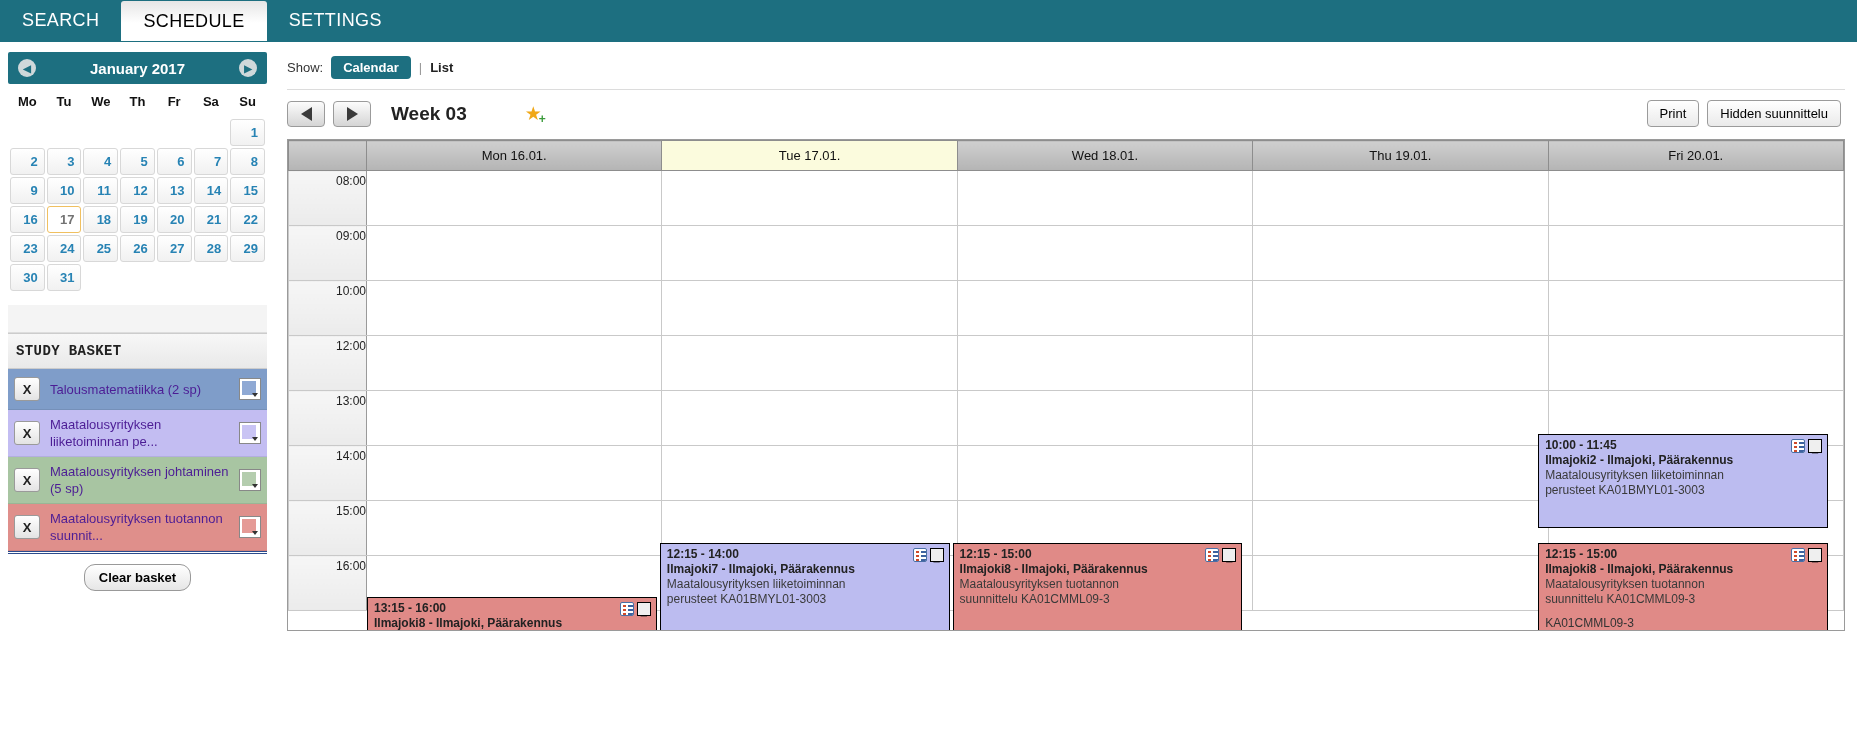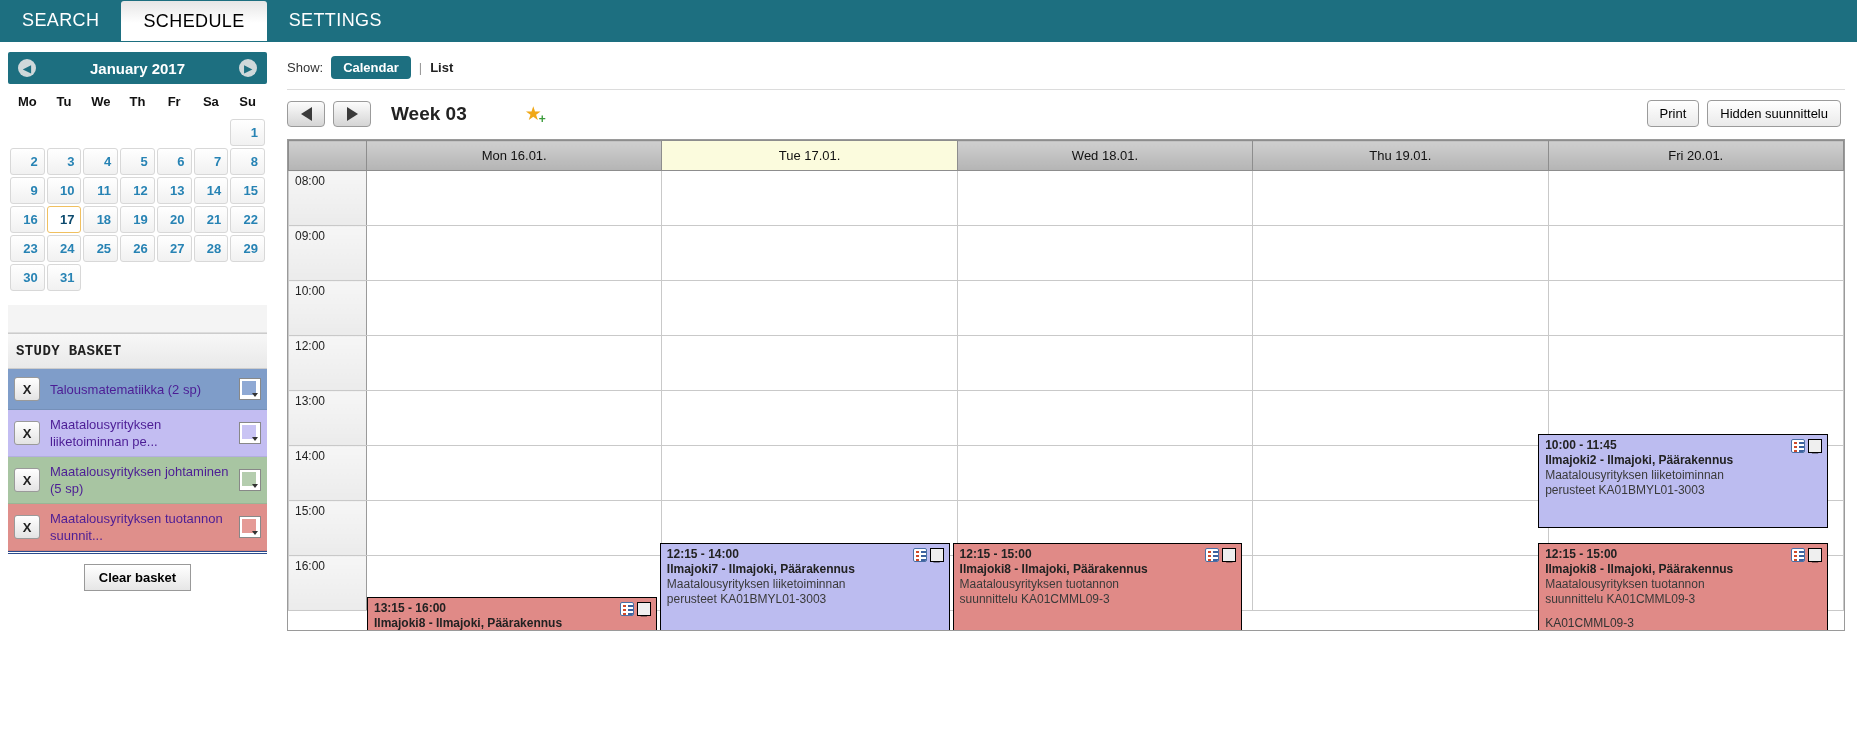--- a/index.html
+++ b/index.html
@@ -90,21 +90,21 @@
     color: #2783b4;
     background: linear-gradient(#ffffff,#f1f1f1);
     border: 1px solid #d8d8d8;
     border-radius: 3px;
     padding: 5px 6px 5px 0;
     height: 26px;
     cursor: pointer;
   }
   table.mini td.empty { background: transparent; border: none; cursor: default; }
   table.mini td.today {
-    color: #0c4a6e;
+    color: #737373;
     background: #ffffff;
     border: 1px solid #f0c060;
   }
 
   #basket-gap { height: 28px; background: #f4f4f4; margin-top: 12px; border-bottom: 1px solid #ddd;}
 
   
   #basket { border-top: 1px solid #ccc; }
   #basket-title {
     background: linear-gradient(#f7f7f7,#e9e9e9);
@@ -152,21 +152,21 @@
     border-right: 3px solid transparent;
     border-top: 4px solid #333;
   }
   #basket-bottom { border-top: 3px double #2a4b8d; padding-top: 10px; text-align: center; }
   #clear-basket {
     font-family: "Liberation Sans", sans-serif;
     font-size: 13px; font-weight: bold;
     padding: 5px 14px;
     background: linear-gradient(#ffffff,#e6e6e6);
     border: 1px solid #999;
-    border-radius: 0;
+    border-radius: 11px;
     cursor: pointer;
   }
 
   
   #rightcol { flex: 1 1 auto; padding: 14px 12px 0 12px; min-width: 0; }
 
   #showbar { display: flex; align-items: center; gap: 8px; font-size: 13px; padding-bottom: 10px; border-bottom: 1px solid #dcdcdc; }
   #showbar .lbl { color: #333; }
   .pill {
     background: #1d6f80; color: #fff;
@@ -214,20 +214,21 @@
     font-weight: normal;
     color: #111;
   }
   #gridtable th.corner { width: 78px; }
   #gridtable th.today { background: #fbfbdd; border-bottom: 1px solid #8d8d8d; }
   #gridtable td {
     border: 1px solid #c9c9c9;
     height: 55px;
     vertical-align: top;
     background: #fff;
+    text-align: right;
   }
   #gridtable td.timecell {
     width: 78px;
     background: linear-gradient(#f6f6f6,#ebebeb);
     font-size: 12px;
     color: #222;
     padding: 3px 0 0 6px;
     border-right: 1px solid #9a9a9a;
   }
 

